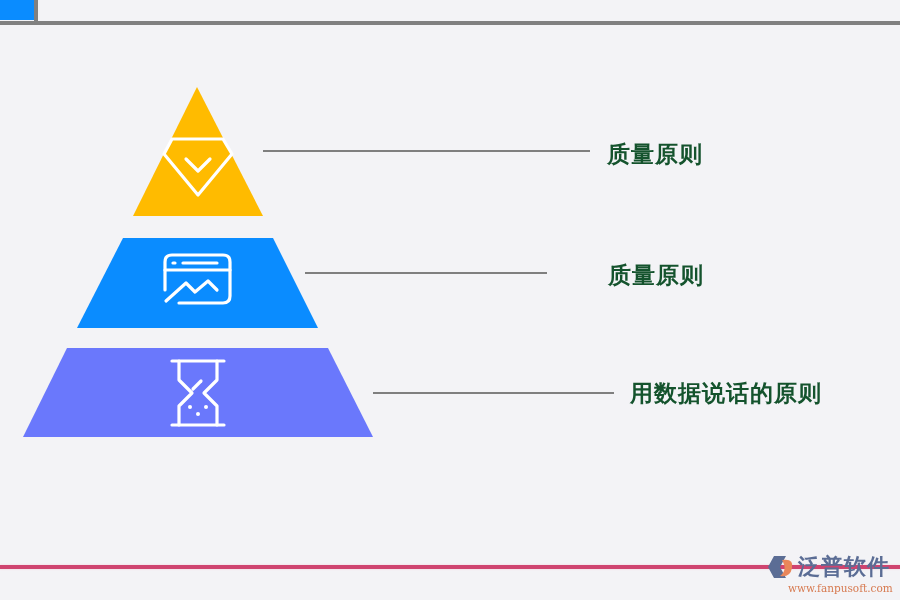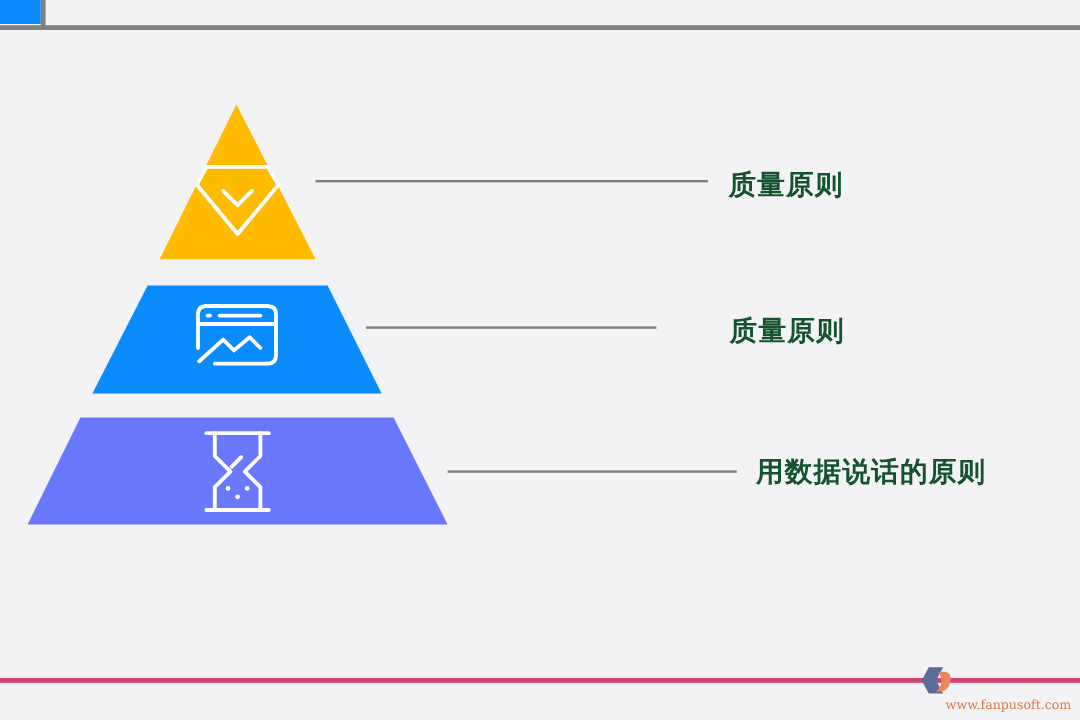--- a/index.html
+++ b/index.html
@@ -69,14 +69,15 @@
 <div class="label" style="left:608px; top:260px;">质量原则</div>
 <div class="label" style="left:630px; top:378px;font-family:Liberation Serif, serif;">用数据说话的原则</div>
 
 <div class="bottom-rule"></div>
 
 <div class="logo">
   <svg width="28" height="26" viewBox="0 0 28 26" style="position:absolute; left:0; top:2px;">
     <path d="M6,2 L18,2 L12,13 L18,24 L6,24 L0,13 Z" fill="#5b6d95"></path>
     <path d="M14,6 Q26,4 24,14 Q22,24 12,22 Q20,16 14,6 Z" fill="#e9865a"></path>
   </svg>
+  <span class="logo-name">泛普软件</span>
   <span class="logo-url">www.fanpusoft.com</span>
 </div>
 
 </body></html>

